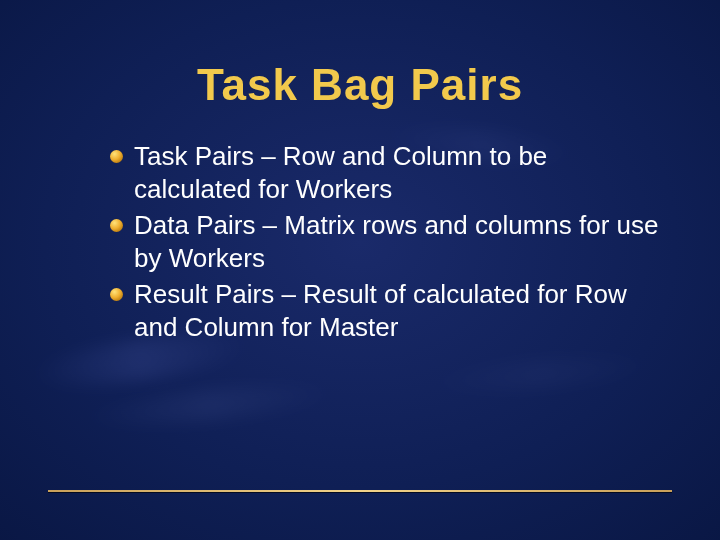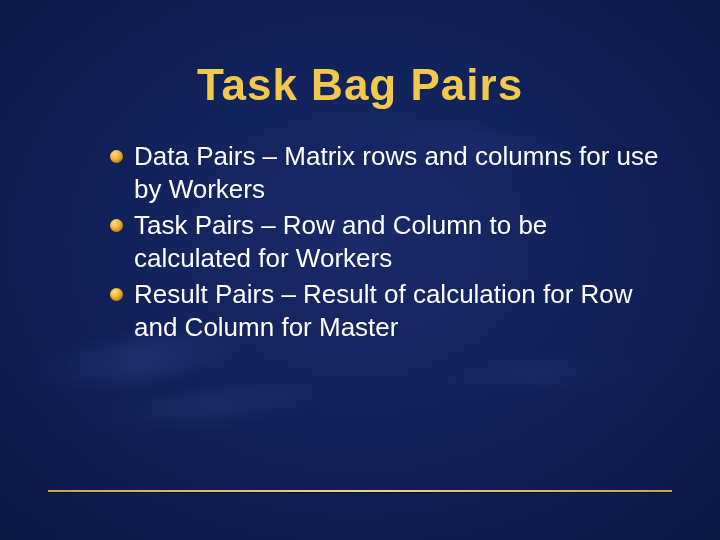--- a/index.html
+++ b/index.html
@@ -70,25 +70,25 @@
 <div class="wisp wisp1"></div>
 <div class="wisp wisp2"></div>
 <div class="wisp wisp3"></div>
 <div class="wisp wisp4"></div>
 
 <div class="slide">
   <h1 class="title">Task Bag Pairs</h1>
   <div class="content">
     <div class="bullet-item">
       <span class="bullet-icon"></span>
+      <span>Task Pairs – Row and Column to be calculated for Workers</span>
+    </div>
+    <div class="bullet-item">
+      <span class="bullet-icon"></span>
       <span>Data Pairs – Matrix rows and columns for use by Workers</span>
     </div>
     <div class="bullet-item">
       <span class="bullet-icon"></span>
-      <span>Task Pairs – Row and Column to be calculated for Workers</span>
-    </div>
-    <div class="bullet-item">
-      <span class="bullet-icon"></span>
-      <span>Result Pairs – Result of calculation for Row and Column for Master</span>
+      <span>Result Pairs – Result of calculated for Row and Column for Master</span>
     </div>
   </div>
   <div class="underline-rule"></div>
 </div>
 
 </body></html>

